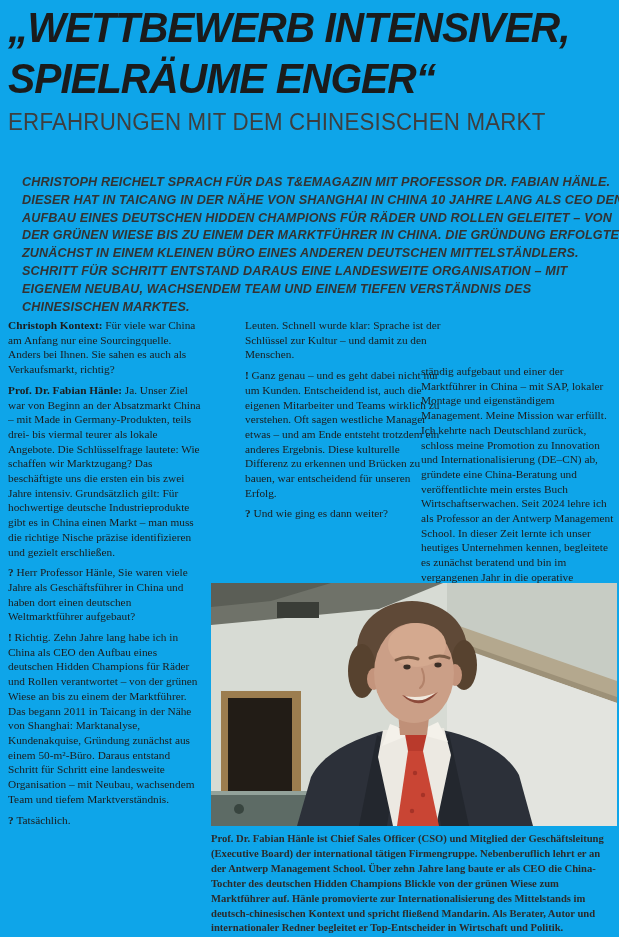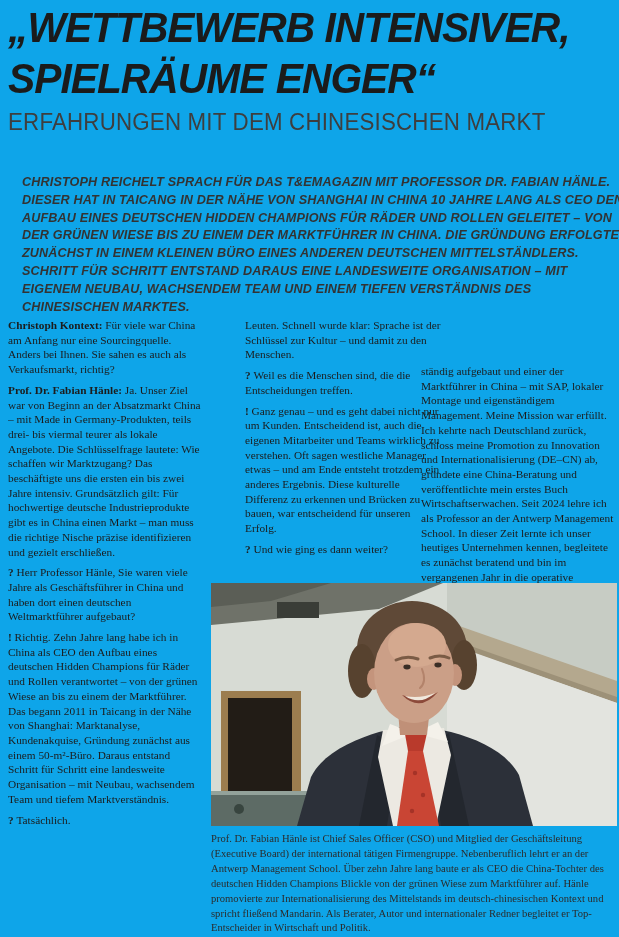--- a/index.html
+++ b/index.html
@@ -35,21 +35,21 @@
   .col3{left:421px;width:194px;height:264px;margin-top:46px;}
   .col p{margin:0 0 6px 0;}
   .col p strong{font-weight:bold;}
   
   .photo{position:absolute;left:211px;top:583px;width:406px;height:243px;margin:0;
          overflow:hidden;background:#d7dbd4;}
   .photo svg{display:block;width:406px;height:243px;}
   
   .caption{
     position:absolute;left:211px;top:832px;width:404px;
-    font-family:"Liberation Serif",serif;font-weight:normal;
+    font-family:"Liberation Serif",serif;font-weight:bold;
     font-size:10.6px;line-height:14.9px;color:#2b2b2b;
   }
 </style>
 </head>
 <body>
 
 <div class="sheet">
 
   <h1 class="headline">
     <span class="hl-line">„WETTBEWERB INTENSIVER,</span>
@@ -62,21 +62,20 @@
 
   <section class="col col1">
       <p><strong>Christoph Kontext: </strong>Für viele war China am Anfang nur eine Sourcingquelle. Anders bei Ihnen. Sie sahen es auch als Verkaufsmarkt, richtig?</p>
       <p><strong>Prof. Dr. Fabian Hänle: </strong>Ja. Unser Ziel war von Beginn an der Absatzmarkt China – mit Made in Germany-Produkten, teils drei- bis viermal teurer als lokale Angebote. Die Schlüsselfrage lautete: Wie schaffen wir Marktzugang? Das beschäftigte uns die ersten ein bis zwei Jahre intensiv. Grundsätzlich gilt: Für hochwertige deutsche Industrieprodukte gibt es in China einen Markt – man muss die richtige Nische präzise identifizieren und gezielt erschließen.</p>
       <p><strong>? </strong>Herr Professor Hänle, Sie waren viele Jahre als Geschäftsführer in China und haben dort einen deutschen Weltmarktführer aufgebaut?</p>
       <p><strong>! </strong>Richtig. Zehn Jahre lang habe ich in China als CEO den Aufbau eines deutschen Hidden Champions für Räder und Rollen verantwortet – von der grünen Wiese an bis zu einem der Marktführer. Das begann 2011 in Taicang in der Nähe von Shanghai: Marktanalyse, Kundenakquise, Gründung zunächst aus einem 50-m²-Büro. Daraus entstand Schritt für Schritt eine landesweite Organisation – mit Neubau, wachsendem Team und tiefem Marktverständnis.</p>
       <p><strong>? </strong>Tatsächlich.</p>
     </section>
   <section class="col col2">
       <p>Leuten. Schnell wurde klar: Sprache ist der Schlüssel zur Kultur – und damit zu den Menschen.</p>
-      <p><strong>? </strong>Weil es die Menschen sind, die die Entscheidungen treffen.</p>
       <p><strong>! </strong>Ganz genau – und es geht dabei nicht nur um Kunden. Entscheidend ist, auch die eigenen Mitarbeiter und Teams wirklich zu verstehen. Oft sagen westliche Manager etwas – und am Ende entsteht trotzdem ein anderes Ergebnis. Diese kulturelle Differenz zu erkennen und Brücken zu bauen, war entscheidend für unseren Erfolg.</p>
       <p><strong>? </strong>Und wie ging es dann weiter?</p>
     </section>
   <section class="col col3">
       <p>ständig aufgebaut und einer der Marktführer in China – mit SAP, lokaler Montage und eigenständigem Management. Meine Mission war erfüllt. Ich kehrte nach Deutschland zurück, schloss meine Promotion zu Innovation und Internationalisierung (DE–CN) ab, gründete eine China-Beratung und veröffentlichte mein erstes Buch Wirtschaftserwachen. Seit 2024 lehre ich als Professor an der Antwerp Management School. In dieser Zeit lernte ich unser heutiges Unternehmen kennen, begleitete es zunächst beratend und bin im vergangenen Jahr in die operative Geschäftsleitung eingestiegen.</p>
     </section>
 
   <figure class="photo">
     <svg viewBox="0 0 406 243" xmlns="http://www.w3.org/2000/svg">
 

